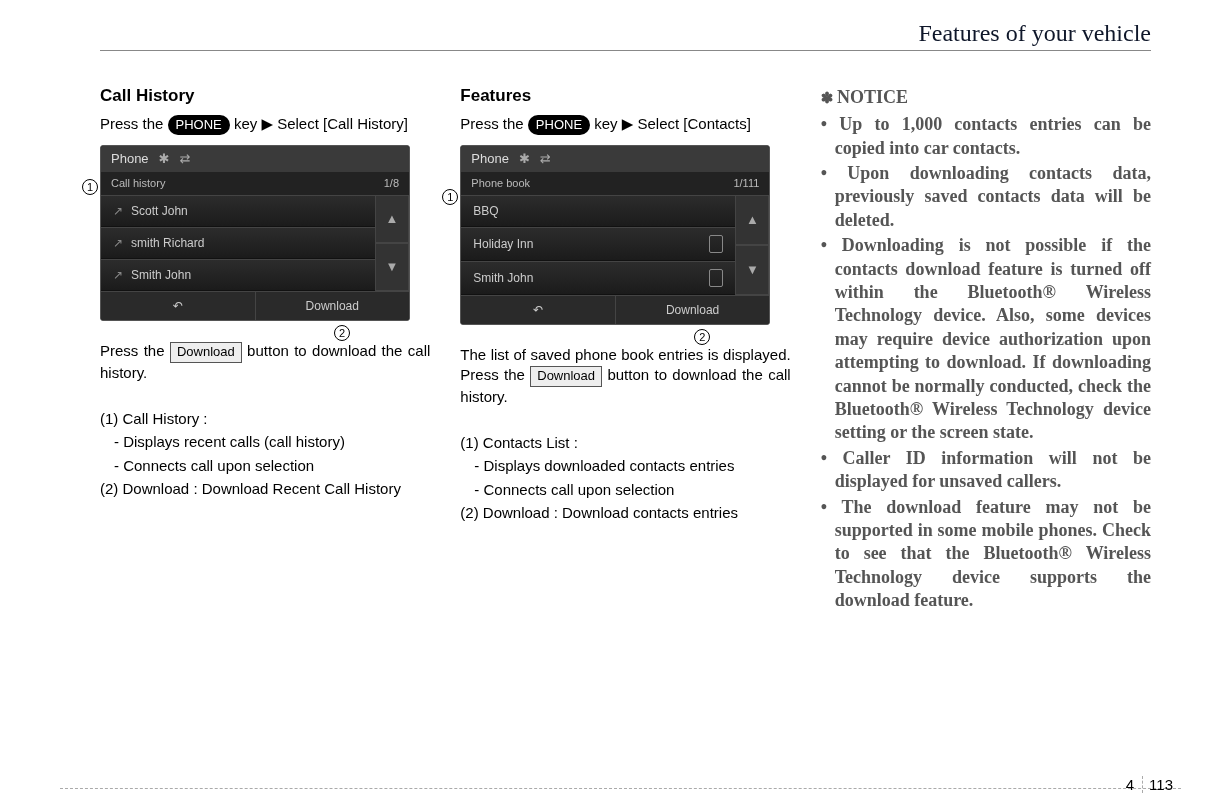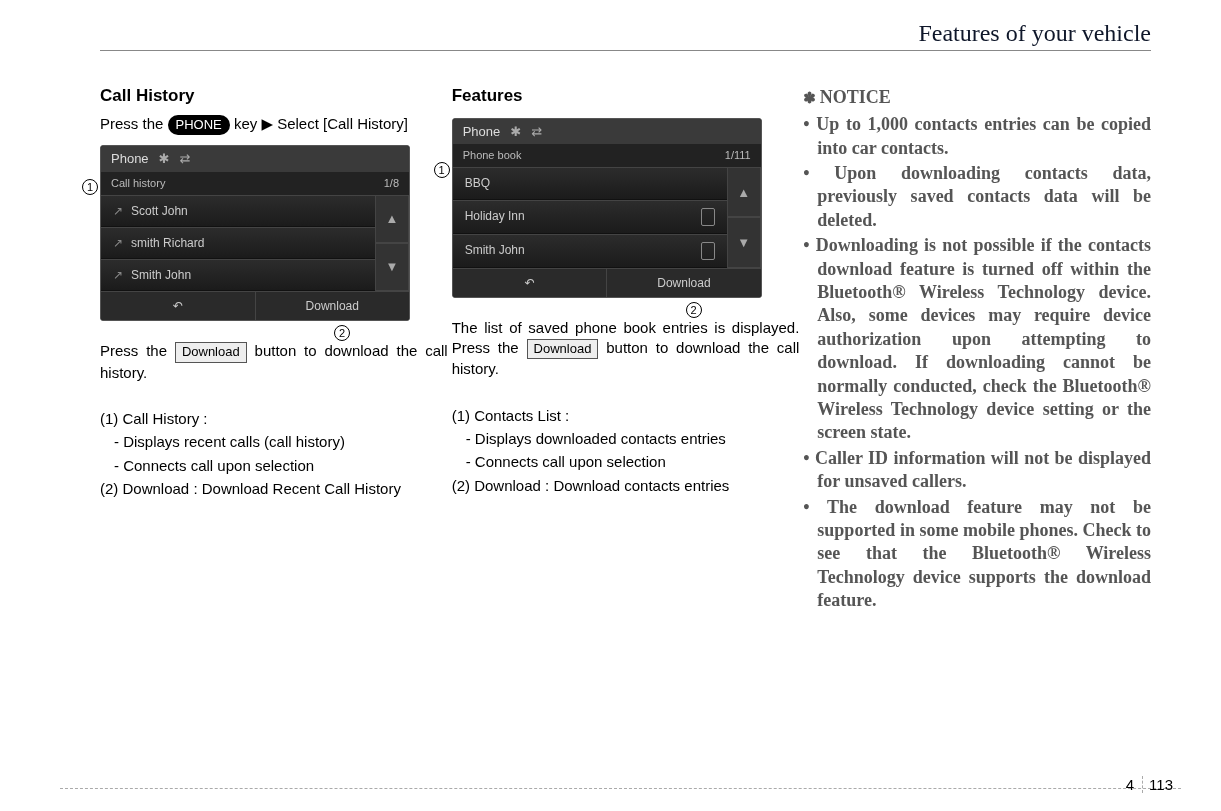--- a/index.html
+++ b/index.html
@@ -30,21 +30,21 @@
     }
     .header-rule {
       position: absolute;
       left: 0;
       right: 0;
       top: 30px;
       border-top: 1px solid #888;
     }
     .columns {
       display: flex;
-      gap: 4px;
+      gap: 30px;
     }
     .col {
       flex: 1;
       font-size: 15px;
       line-height: 1.35;
     }
     .col h3 {
       font-family: Arial, sans-serif;
       font-weight: bold;
       font-size: 17px;
@@ -328,20 +328,23 @@
         <br>
         <div class="list-item">(1) Call History :</div>
         <div class="sub-item">- Displays recent calls (call history)</div>
         <div class="sub-item">- Connects call upon selection</div>
         <div class="list-item" style="padding-left:26px;text-indent:-26px">(2) Download : Download Recent Call History</div>
       </div>
     </div>
 
     <div class="col">
       <h3>Features</h3>
+      <p style="text-align:justify">
+        <span>Press the </span><span class="phone-badge">PHONE</span><span> key ▶ Select [Contacts]</span>
+      </p>
 
       <div class="device-shot">
         <div class="callout-1b">1</div>
         <div class="callout-2">2</div>
         <div class="screen">
           <div class="screen-top">
             <span>Phone</span>
             <span class="bt-icon">✱</span>
             <span class="bt-icon">⇄</span>
           </div>

